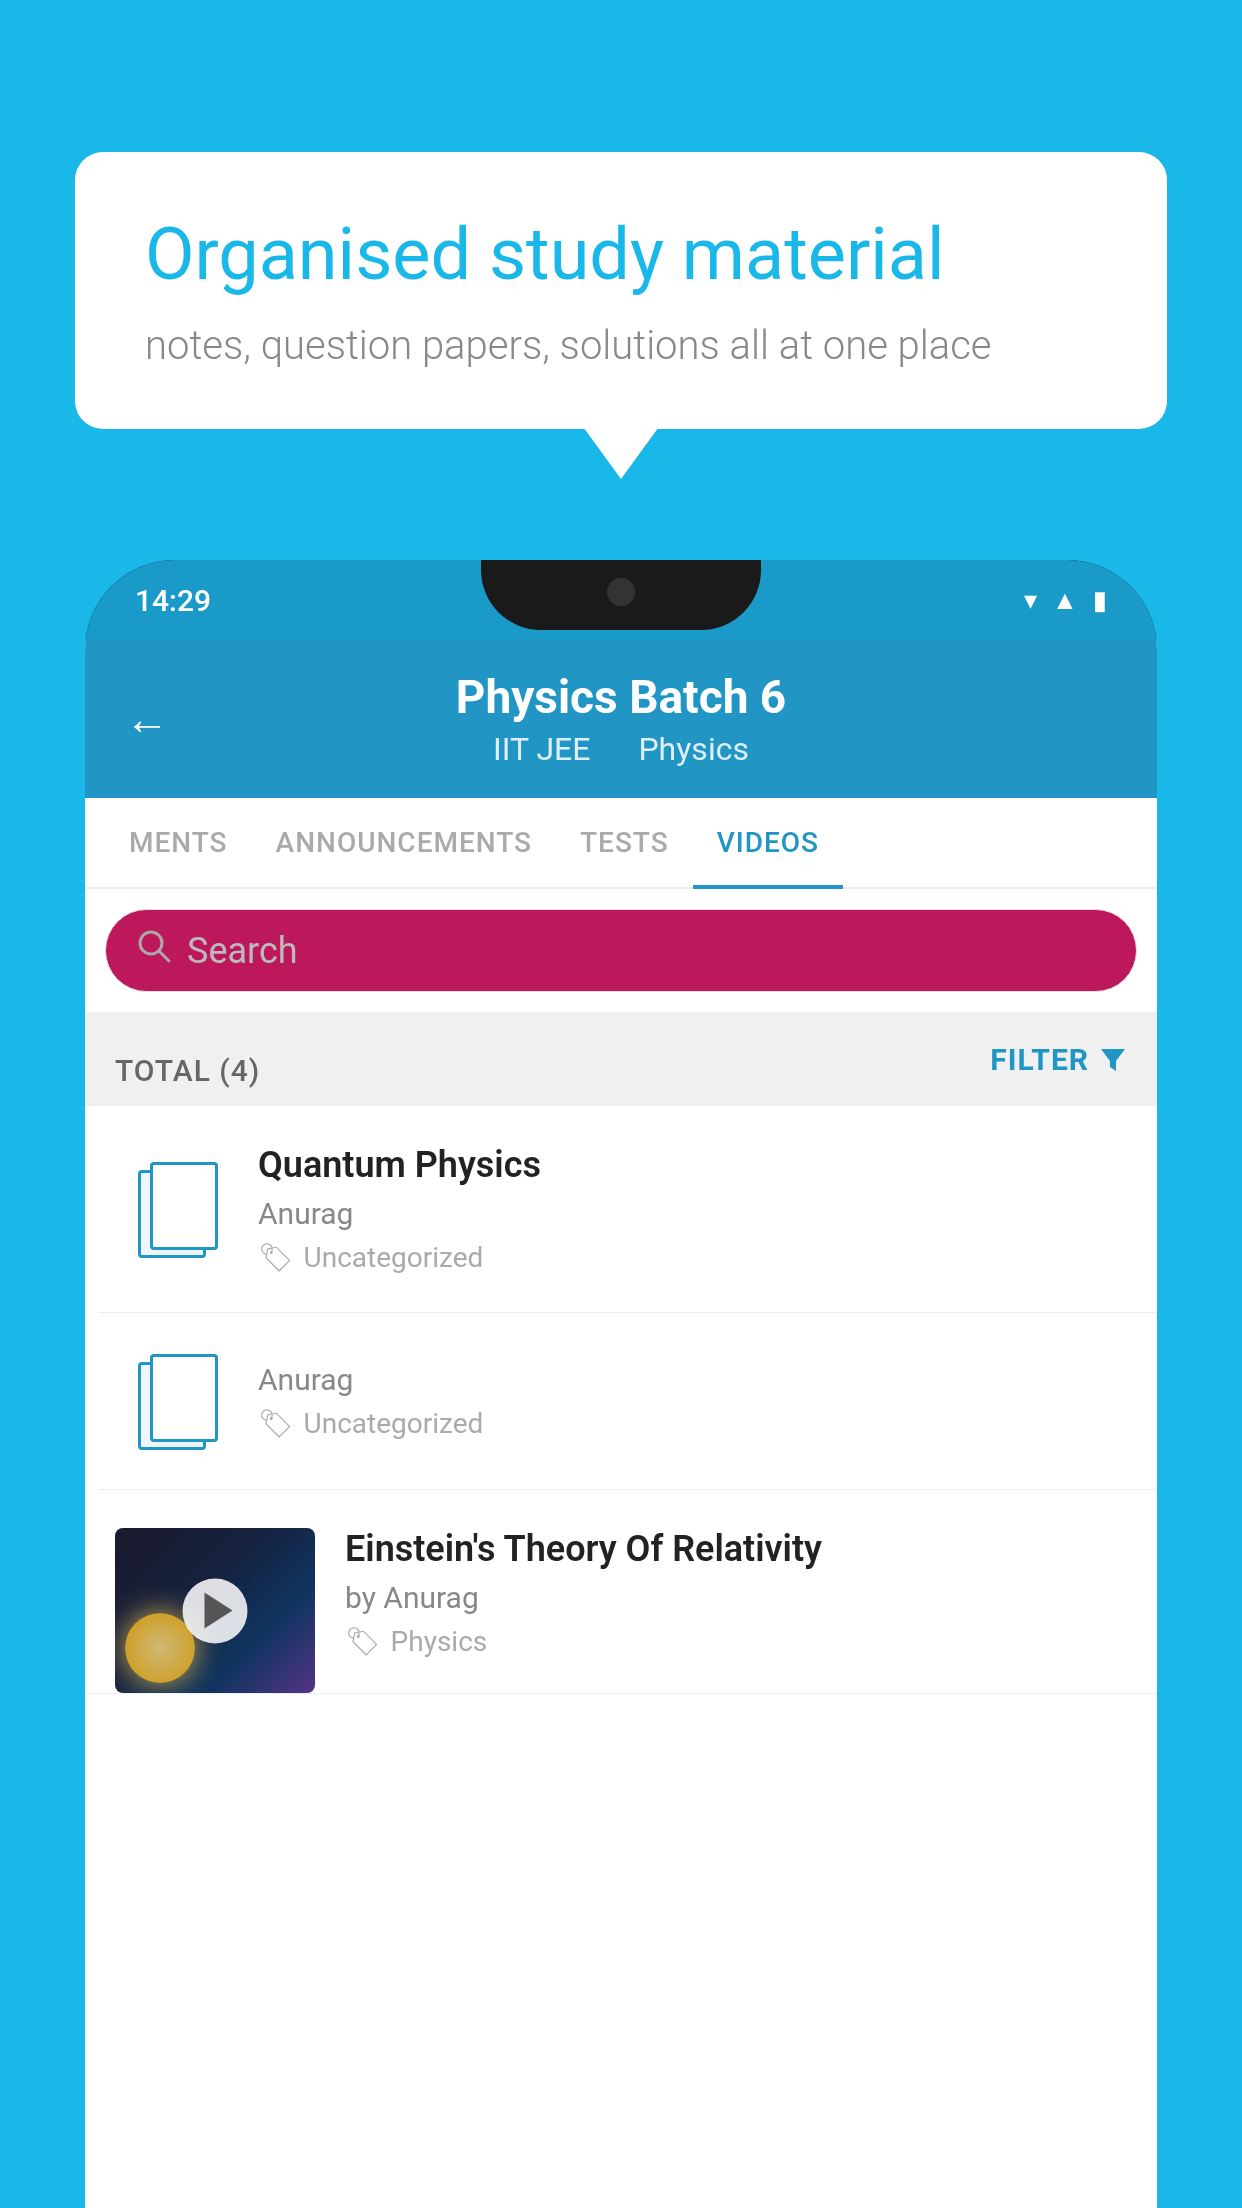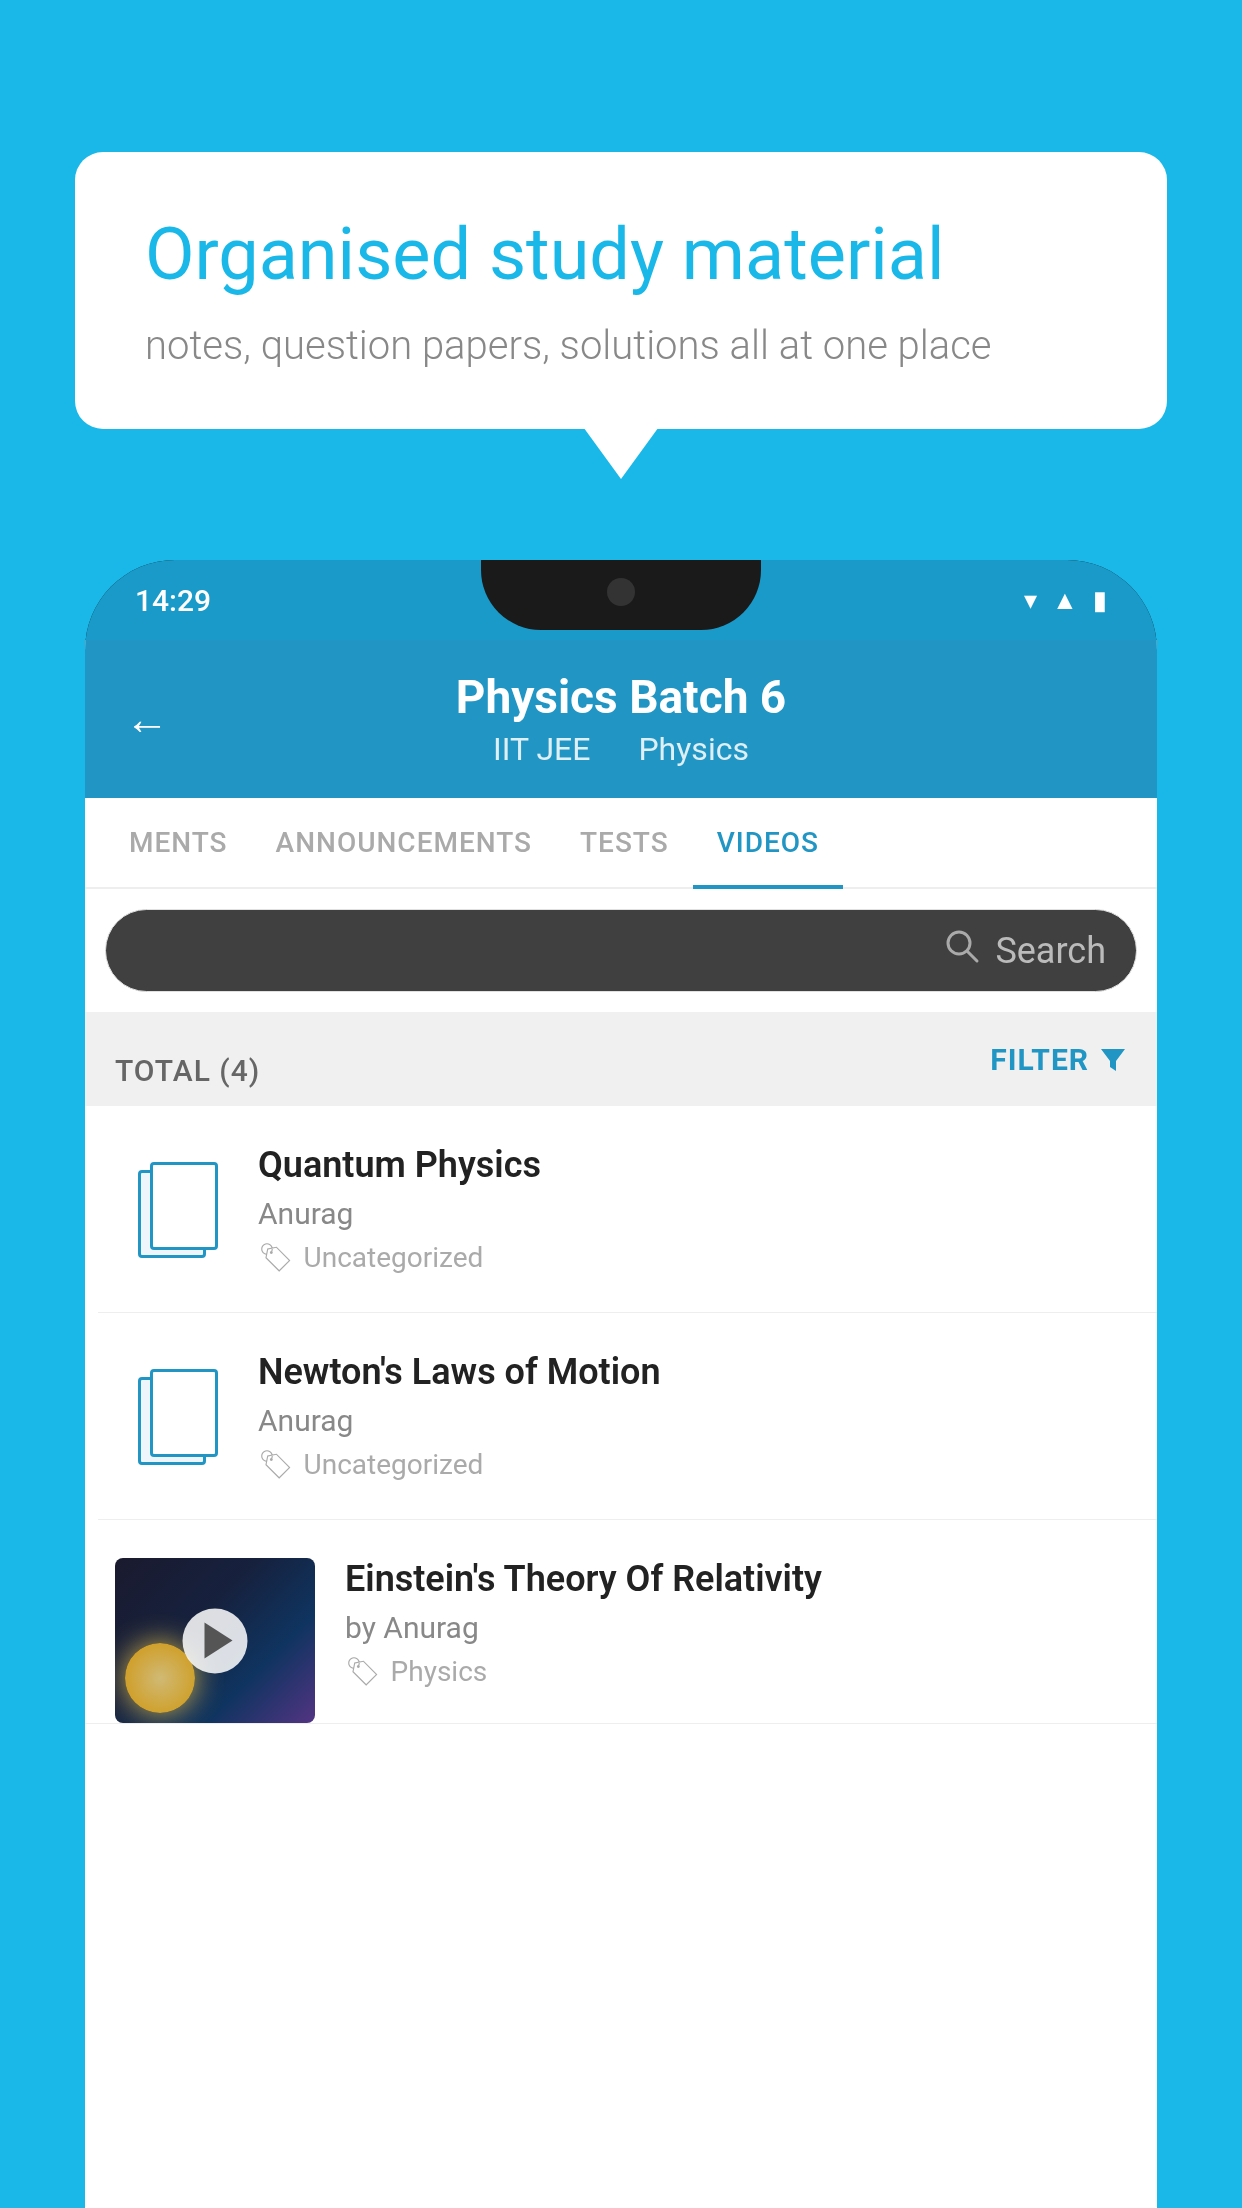--- a/index.html
+++ b/index.html
@@ -174,28 +174,27 @@
       position: absolute;
       bottom: -2px;
       left: 0;
       right: 0;
       height: 4px;
       background: #2196c4;
     }
 
     
     .search-bar {
-      background: #404040;
+      background: #be185d;
       margin: 20px 20px;
       border-radius: 50px;
       display: flex;
       align-items: center;
       padding: 18px 30px;
       border: 1px solid #e0e0e0;
-      justify-content: flex-end;
     }
     .search-icon-wrap {
       color: #aaa;
       font-size: 38px;
       margin-right: 15px;
     }
     .search-placeholder {
       color: #bbb;
       font-size: 36px;
     }
@@ -438,21 +437,20 @@
       </div>
 
       <div class="video-item">
         <div class="video-thumb">
           <div class="doc-icon">
             <div class="doc-page" style="top:8px;left:0;background:#eef6fb;border-color:#2196c4;"></div>
             <div class="doc-page" style="top:0;left:12px;background:white;border-color:#2196c4;"></div>
           </div>
         </div>
         <div class="video-info">
-          <div class="video-title">Newton's Laws of Motion</div>
           <div class="video-author">Anurag</div>
           <div class="video-tag">
             <span>🏷</span>
             <span>Uncategorized</span>
           </div>
         </div>
       </div>
 
       <div class="video-item-thumb">
         <div class="video-thumbnail">

